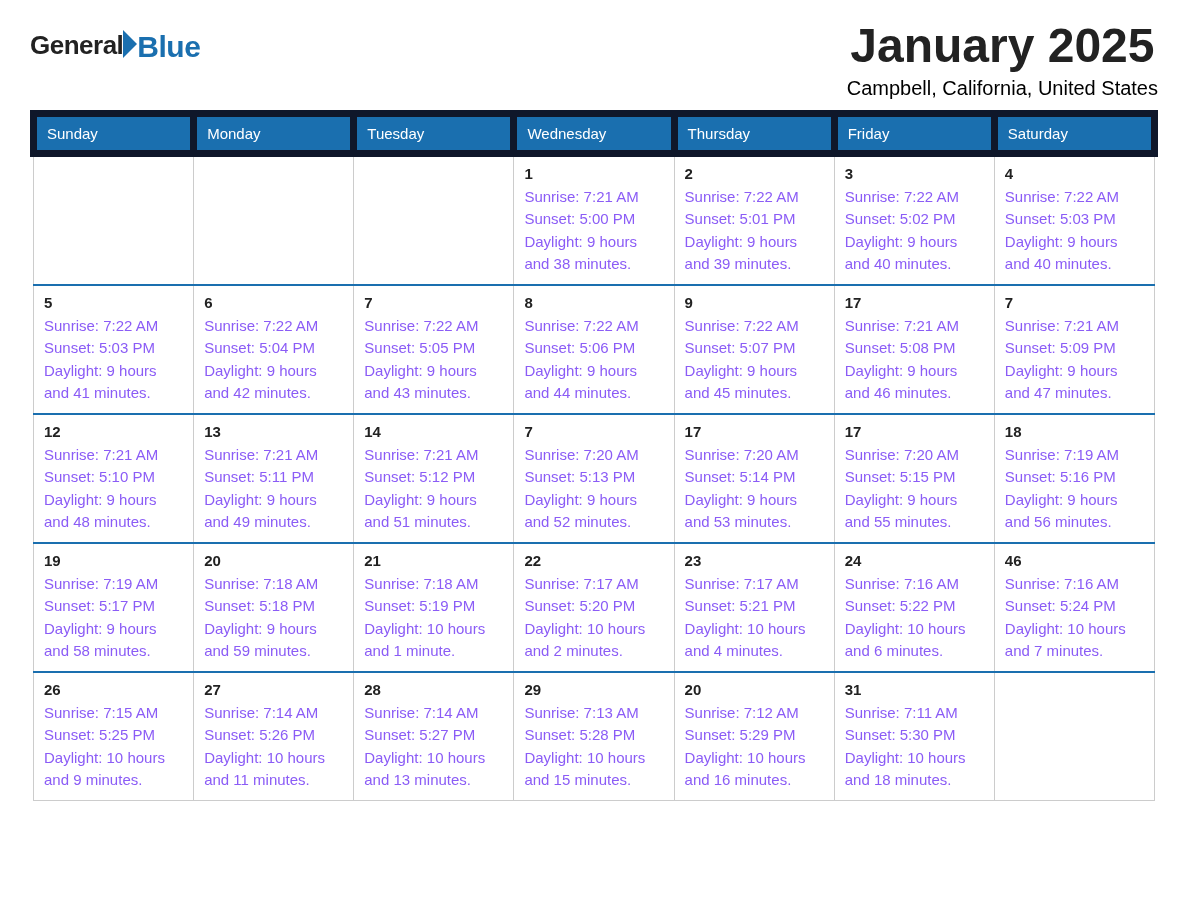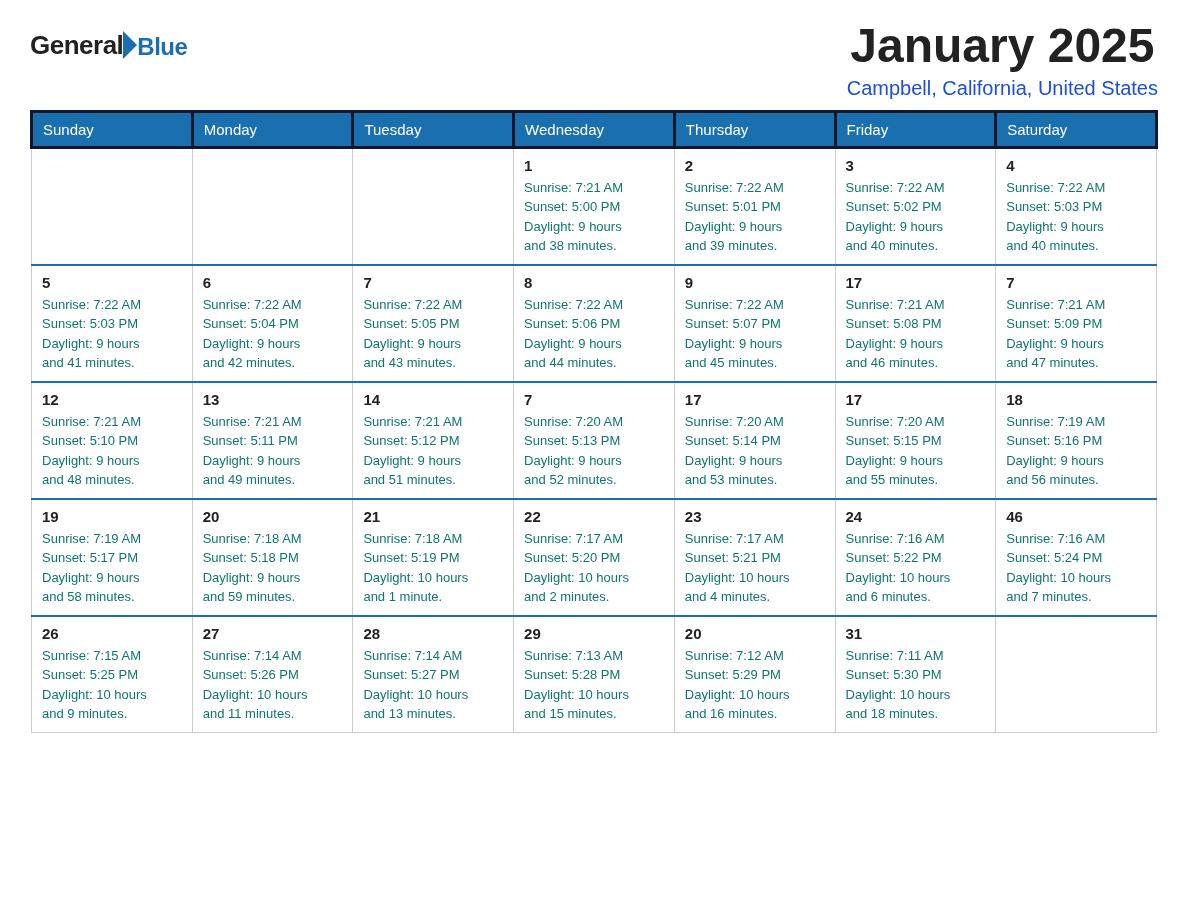--- a/index.html
+++ b/index.html
@@ -11,31 +11,31 @@
       padding: 20px 30px;
     }
     .header {
       display: flex;
       justify-content: space-between;
       align-items: flex-start;
       margin-bottom: 10px;
     }
     .logo {
       display: flex;
-      align-items: flex-end;
+      align-items: flex-start;
       margin-top: 10px;
     }
     .logo-text-general {
       font-size: 26px;
       font-weight: bold;
       color: #222;
       letter-spacing: -0.5px;
     }
     .logo-text-blue {
-      font-size: 24px;
+      font-size: 30px;
       font-weight: bold;
       color: #1a6faf;
       letter-spacing: -0.5px;
     }
     .logo-triangle {
       width: 0;
       height: 0;
       border-left: 14px solid #1a6faf;
       border-top: 14px solid transparent;
       border-bottom: 14px solid transparent;
@@ -47,57 +47,57 @@
       text-align: center;
     }
     .month-title {
       font-size: 48px;
       font-weight: bold;
       color: #222;
       line-height: 1.1;
     }
     .location-title {
       font-size: 20px;
-      color: #1d4ed8;
+      color: #000000;
       margin-top: 4px;
     }
     .calendar {
       width: 100%;
       border-collapse: collapse;
       margin-top: 10px;
       border: 1px solid #ccc;
     }
     .calendar th {
       background-color: #1a6faf;
       color: #fff;
       font-size: 15px;
       font-weight: normal;
       padding: 8px 10px;
       text-align: left;
-      border: 3px solid #0f172a;
+      border: 7px solid #0f172a;
     }
     .calendar td {
       vertical-align: top;
       padding: 8px 10px;
       border: 1px solid #ccc;
       width: 14.28%;
       font-size: 12.5px;
       color: #333;
       min-height: 100px;
     }
     .day-number {
       font-size: 15px;
       font-weight: bold;
       color: #222;
       margin-bottom: 4px;
       display: block;
     }
     .day-info {
-      font-size: 13px;
-      color: #0f766e;
+      font-size: 15px;
+      color: #8b5cf6;
       line-height: 1.5;
     }
     .empty-cell {
       background: #fff;
     }
     tr:not(:first-child) td {
       border-top: 2px solid #1a6faf;
     }
   </style>
 </head>

